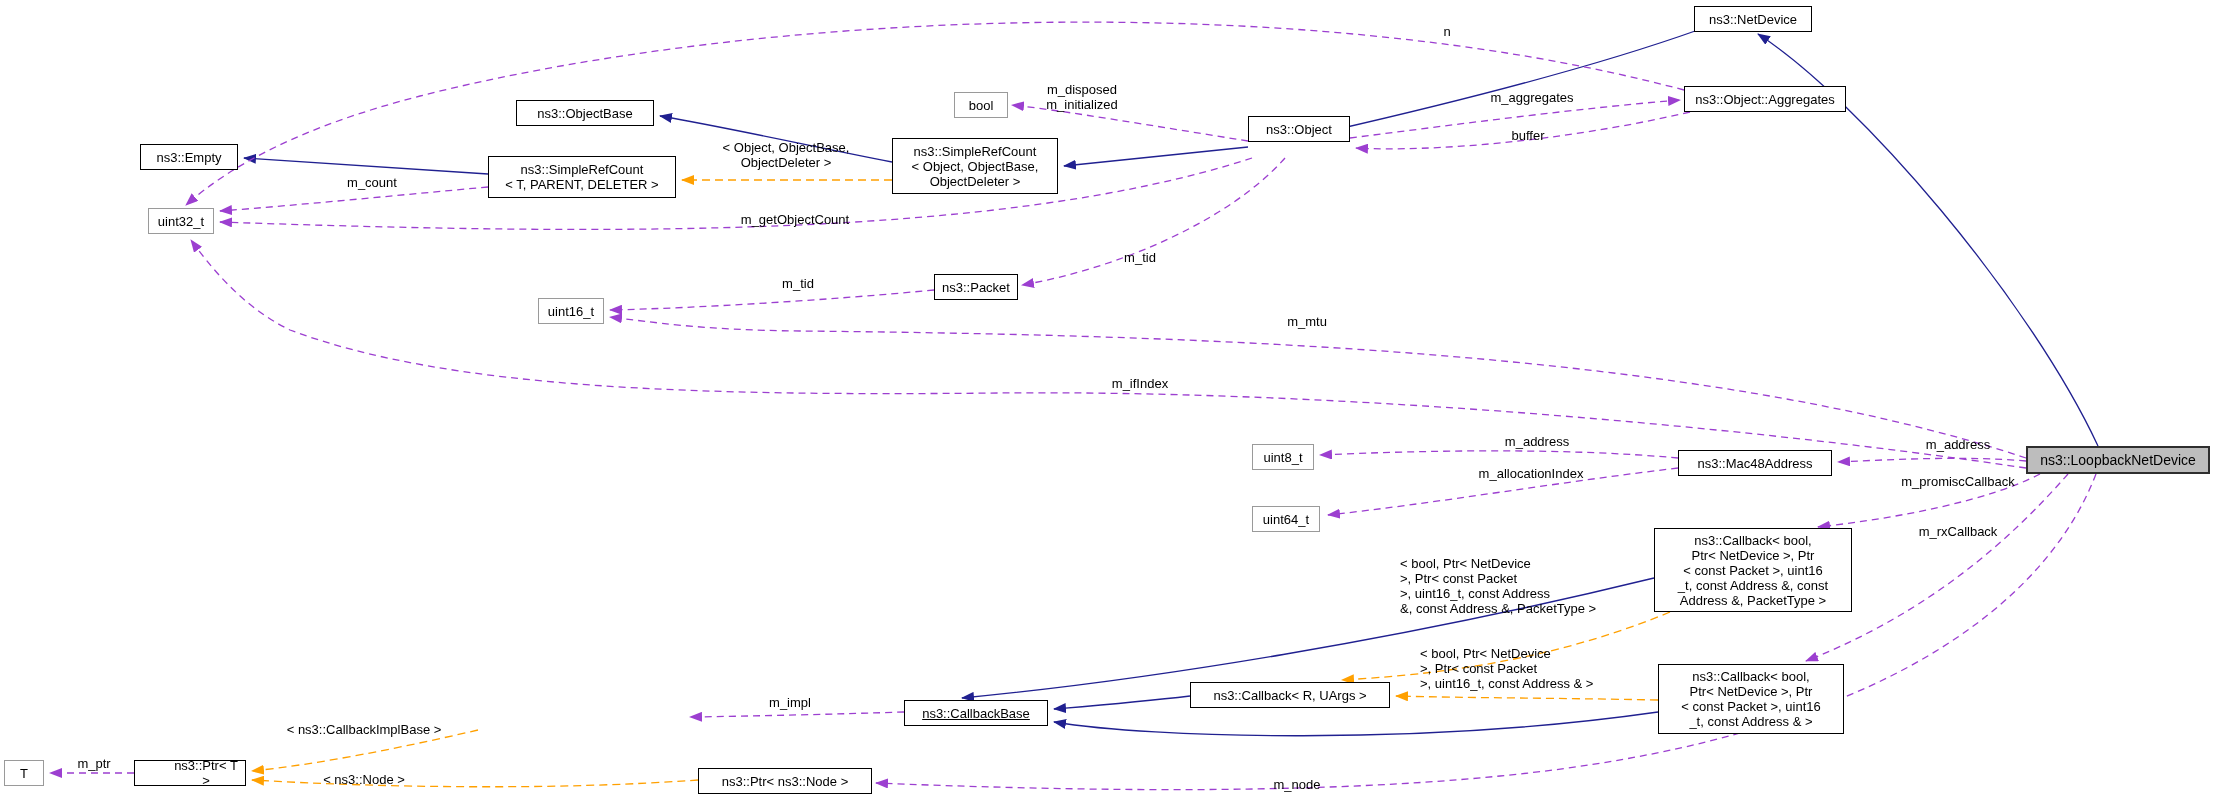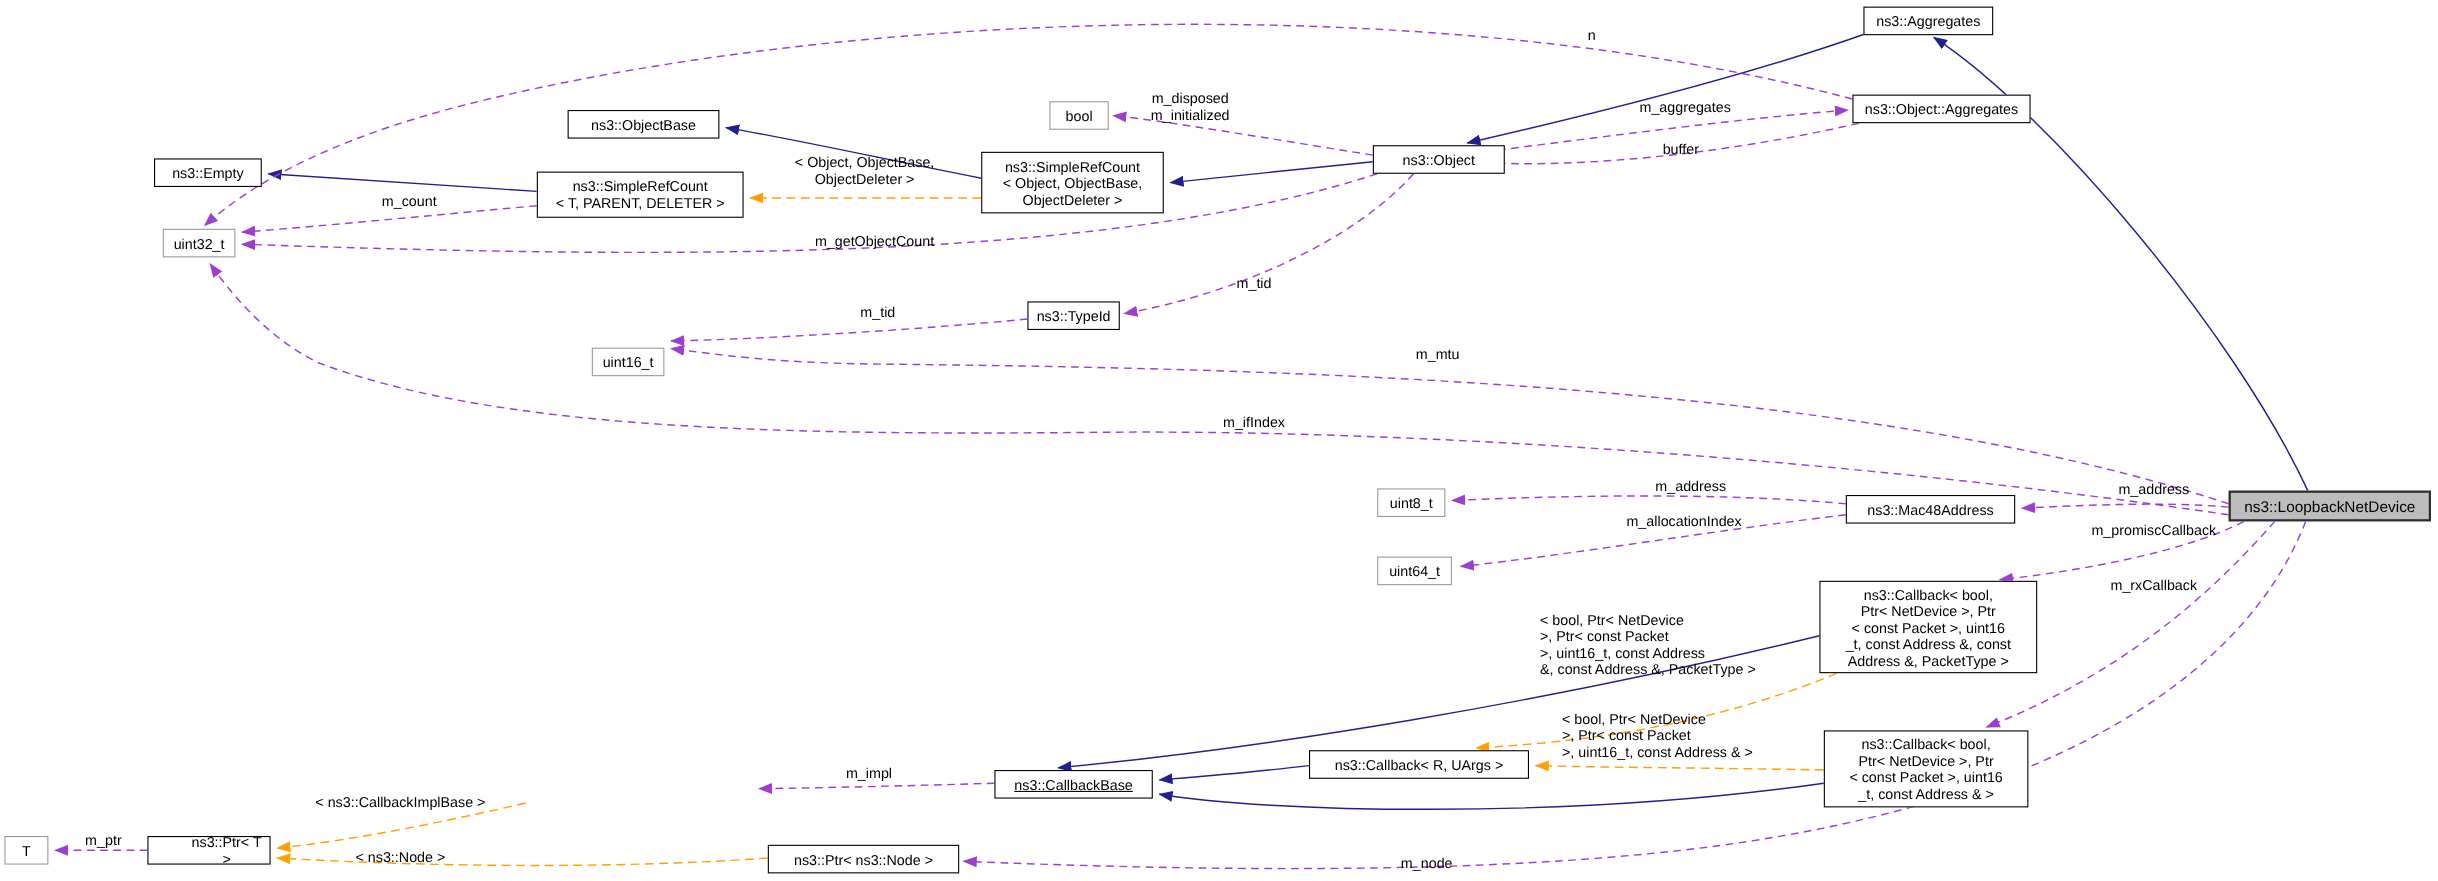--- a/index.html
+++ b/index.html
@@ -64,34 +64,34 @@
     <path class="edge-member" d="M 134,773 L 50,773" marker-end="url(#arr-pur)"></path>
     <path class="edge-member" d="M 2096,474 C 2040,620 1850,742 1500,776 C 1300,796 1050,790 876,783" marker-end="url(#arr-pur)"></path>
 
     <path class="edge-template" d="M 892,180 L 682,180" marker-end="url(#arr-org)"></path>
     <path class="edge-template" d="M 1670,612 C 1550,662 1430,675 1342,680" marker-end="url(#arr-org)"></path>
     <path class="edge-template" d="M 1658,700 C 1560,698 1470,698 1396,696" marker-end="url(#arr-org)"></path>
     <path class="edge-template" d="M 478,730 C 400,748 320,764 252,771" marker-end="url(#arr-org)"></path>
     <path class="edge-template" d="M 698,780 C 560,790 390,788 252,780" marker-end="url(#arr-org)"></path>
   </svg>
 
-  <div class="node" style="left:1694px;top:6px;width:118px;height:26px;">ns3::Aggregates</div>
+  <div class="node" style="left:1694px;top:6px;width:118px;height:26px;">ns3::NetDevice</div>
   <div class="node" style="left:1684px;top:86px;width:162px;height:26px;">ns3::Object::Aggregates</div>
   <div class="node ext" style="left:954px;top:92px;width:54px;height:26px;">bool</div>
   <div class="node" style="left:516px;top:100px;width:138px;height:26px;">ns3::ObjectBase</div>
-  <div class="node" style="left:1248px;top:132px;width:120px;height:26px;">ns3::Object</div>
+  <div class="node" style="left:1248px;top:116px;width:102px;height:26px;">ns3::Object</div>
   <div class="node" style="left:892px;top:138px;width:166px;height:56px;">ns3::SimpleRefCount
 &lt; Object, ObjectBase,
 ObjectDeleter &gt;</div>
   <div class="node" style="left:140px;top:144px;width:98px;height:26px;">ns3::Empty</div>
   <div class="node" style="left:488px;top:156px;width:188px;height:42px;">ns3::SimpleRefCount
 &lt; T, PARENT, DELETER &gt;</div>
   <div class="node ext" style="left:148px;top:208px;width:66px;height:26px;">uint32_t</div>
-  <div class="node" style="left:934px;top:274px;width:84px;height:26px;">ns3::TypeId</div>
-  <div class="node ext" style="left:538px;top:316px;width:66px;height:26px;">uint16_t</div>
+  <div class="node" style="left:934px;top:274px;width:84px;height:26px;">ns3::Packet</div>
+  <div class="node ext" style="left:538px;top:298px;width:66px;height:26px;">uint16_t</div>
   <div class="node ext" style="left:1252px;top:444px;width:62px;height:26px;">uint8_t</div>
   <div class="node" style="left:1678px;top:450px;width:154px;height:26px;">ns3::Mac48Address</div>
   <div class="node ext" style="left:1252px;top:506px;width:68px;height:26px;">uint64_t</div>
   <div class="node target" style="left:2026px;top:446px;width:184px;height:28px;">ns3::LoopbackNetDevice</div>
   <div class="node" style="left:1654px;top:528px;width:198px;height:84px;">ns3::Callback&lt; bool,
 Ptr&lt; NetDevice &gt;, Ptr
 &lt; const Packet &gt;, uint16
 _t, const Address &amp;, const
 Address &amp;, PacketType &gt;</div>
   <div class="node" style="left:1658px;top:664px;width:186px;height:70px;">ns3::Callback&lt; bool,

